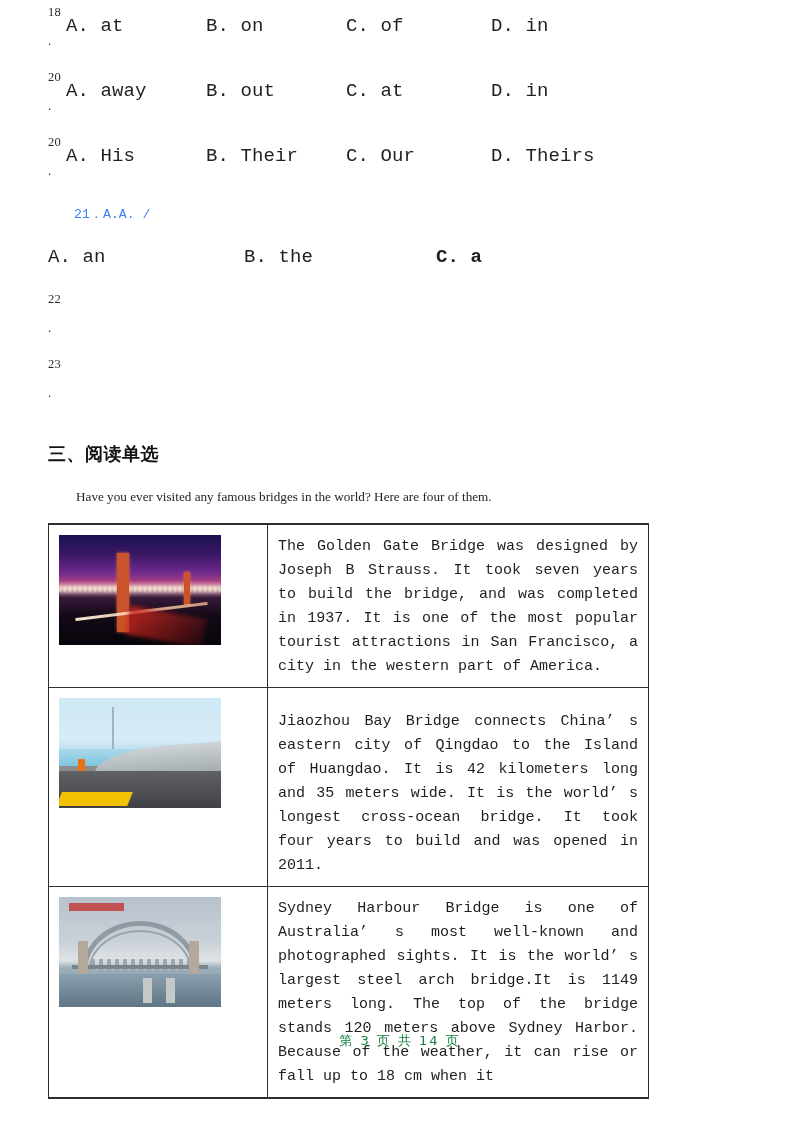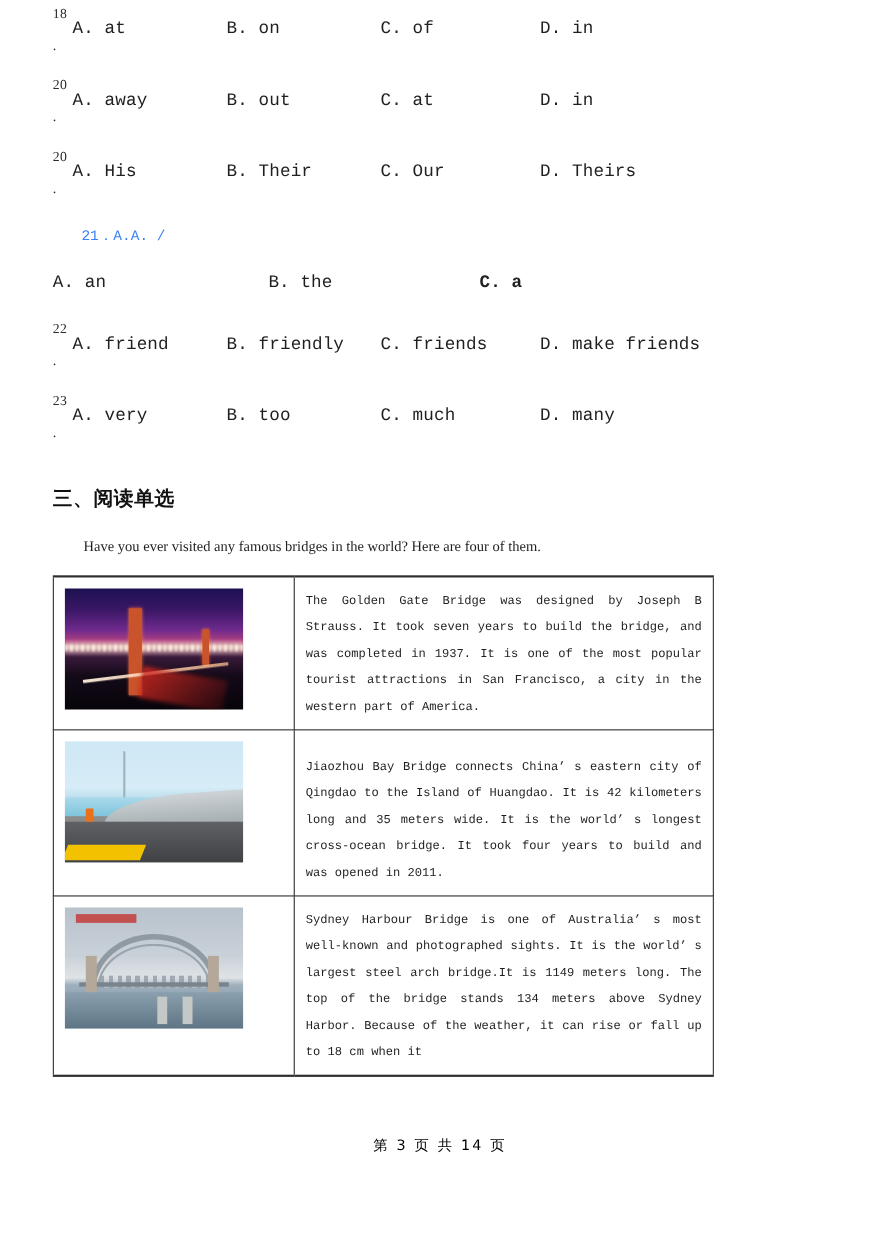--- a/index.html
+++ b/index.html
@@ -56,21 +56,21 @@
     position: absolute;
     left: 0;
     top: 16px;
     width: 570px;
     height: 22px;
   }
   .opt {
     position: absolute;
     top: 0;
     font-family: "Liberation Mono", "DejaVu Sans Mono", monospace;
-    font-size: 16px;
+    font-size: 19px;
     line-height: 20px;
     white-space: nowrap;
     color: #1f1f1f;
     letter-spacing: 0.1px;
   }
   .opt.c0 { left: 18px; }
   .opt.c1 { left: 158px; text-align: right; }
   .opt.c2 { left: 298px; }
   .opt.c3 { left: 443px; }
 
@@ -138,21 +138,21 @@
   .bridge-table td.pic-cell {
     width: 208px;
     padding: 10px 0 10px 10px;
   }
   .bridge-table td.txt-cell {
     width: 360px;
     padding: 10px 10px 8px 10px;
   }
   .passage {
     font-family: "Liberation Mono", "DejaVu Sans Mono", monospace;
-    font-size: 11px;
+    font-size: 15px;
     line-height: 24px;
     text-align: justify;
     color: #1f1f1f;
     margin: 0;
   }
   .passage.pad-top { padding-top: 12px; }
 
   
   .pic {
     position: relative;
@@ -304,21 +304,21 @@
   
   .footer {
     position: absolute;
     left: 0;
     top: 1032px;
     width: 800px;
     text-align: center;
     font-family: "DejaVu Sans", "Liberation Sans", sans-serif;
     font-size: 13px;
     letter-spacing: 2px;
-    color: #000000;
+    color: #15803d;
   }
 </style>
 </head>
 <body>
 
 <div class="page">
   <div class="content">
 
     <div class="qrow">
       <div class="qnum">
@@ -366,38 +366,26 @@
       <span class="opt w0">A. an</span>
       <span class="opt w1">B. the</span>
       <span class="opt w2">C. a</span>
     </div>
 
     <div class="qrow">
       <div class="qnum">
         <span>22</span>
         <span class="dot">.</span>
       </div>
-      <div class="opts">
-        <span class="opt c0">A. friend</span>
-        <span class="opt c1">B. friendly</span>
-        <span class="opt c2">C. friends</span>
-        <span class="opt c3">D. make friends</span>
-      </div>
     </div>
 
     <div class="qrow">
       <div class="qnum">
         <span>23</span>
         <span class="dot">.</span>
-      </div>
-      <div class="opts">
-        <span class="opt c0">A. very</span>
-        <span class="opt c1">B. too</span>
-        <span class="opt c2">C. much</span>
-        <span class="opt c3">D. many</span>
       </div>
     </div>
 
     <div class="section-heading">三、阅读单选</div>
     <div class="intro">Have you ever visited any famous bridges in the world? Here are four of them.</div>
 
     <table class="bridge-table">
       <tbody>
         <tr>
           <td class="pic-cell">
@@ -438,21 +426,21 @@
               <div class="shb-arch-inner"></div>
               <div class="shb-deck"></div>
               <div class="shb-pylon p1"></div>
               <div class="shb-pylon p2"></div>
               <div class="shb-pier a"></div>
               <div class="shb-pier b"></div>
               <div class="shb-mark"></div>
             </div>
           </td>
           <td class="txt-cell">
-            <p class="passage">Sydney Harbour Bridge is one of Australia’ s most well-known and photographed sights. It is the world’ s largest steel arch bridge.It is 1149 meters long. The top of the bridge stands 134 meters above Sydney Harbor. Because of the weather, it can rise or fall up to 18 cm when it</p>
+            <p class="passage">Sydney Harbour Bridge is one of Australia’ s most well-known and photographed sights. It is the world’ s largest steel arch bridge.It is 1149 meters long. The top of the bridge stands 120 meters above Sydney Harbor. Because of the weather, it can rise or fall up to 18 cm when it</p>
           </td>
         </tr>
       </tbody>
     </table>
 
   </div>
 
   <div class="footer">第 3 页 共 14 页</div>
 </div>
 

